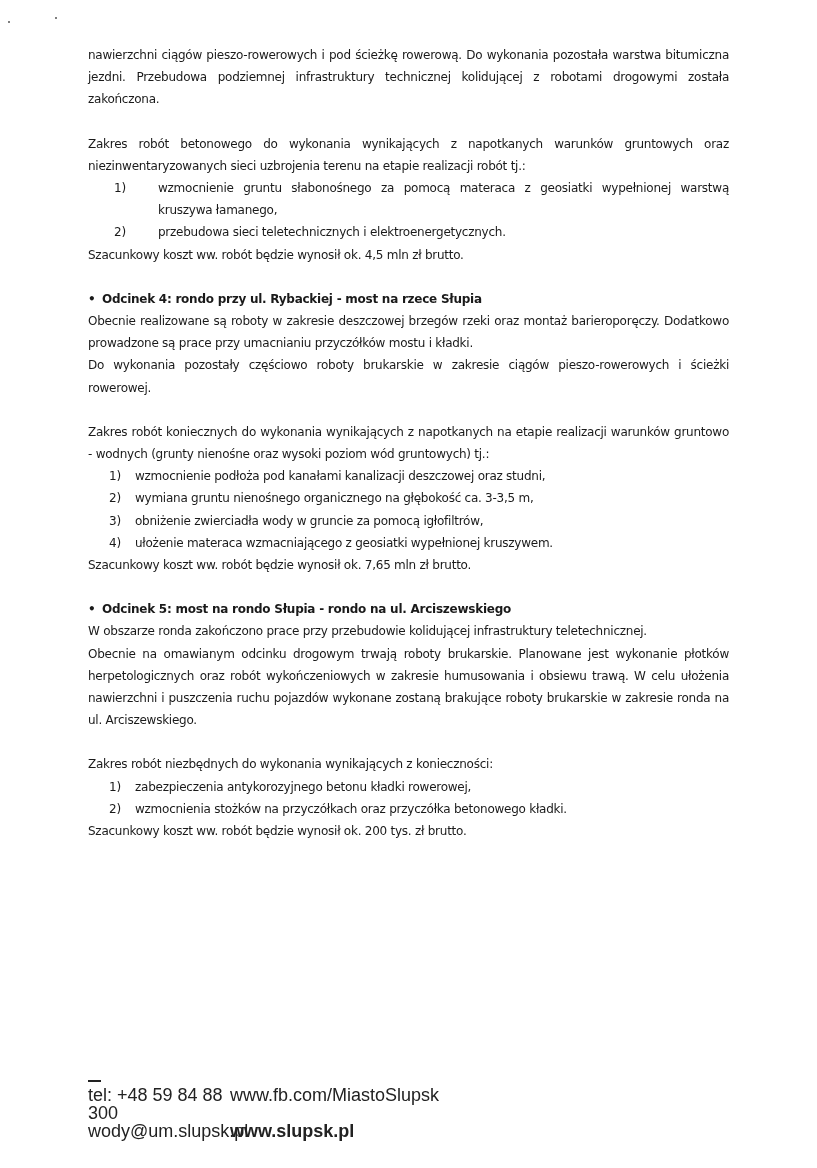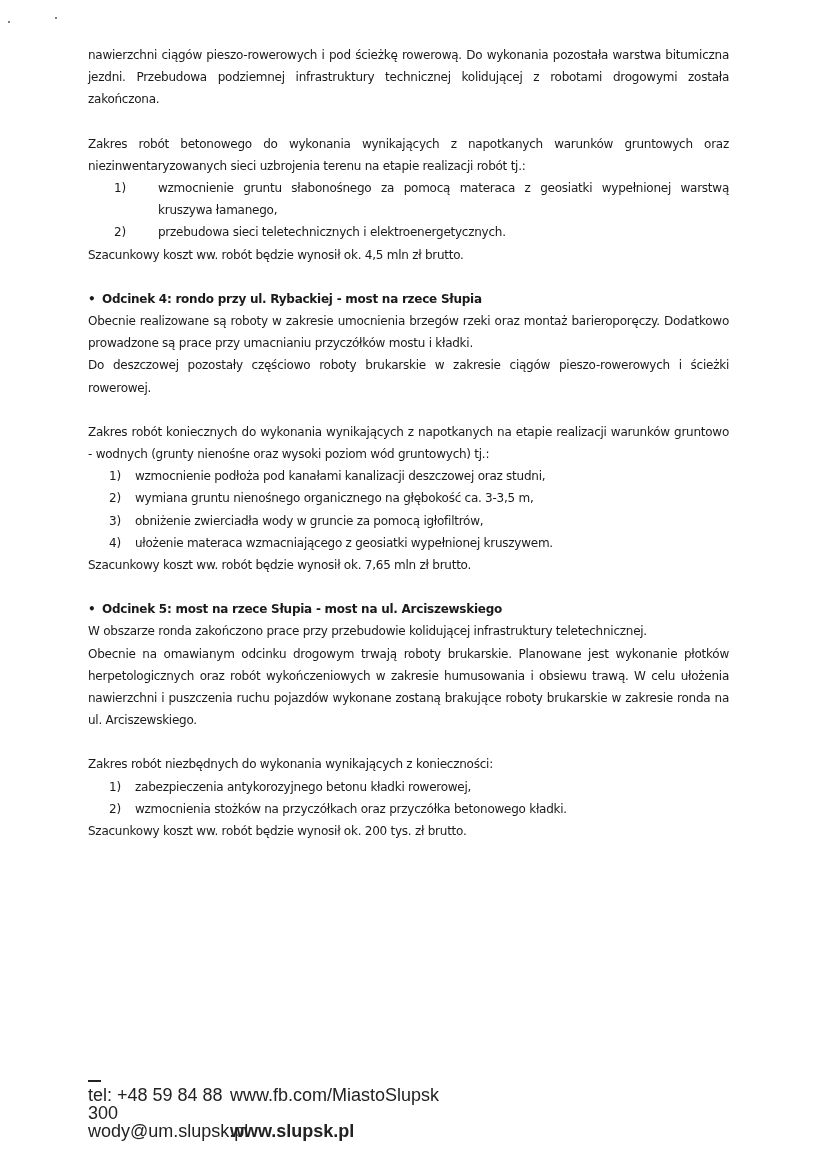--- a/index.html
+++ b/index.html
@@ -57,22 +57,22 @@
       </li>
     </ol>
     <p class="p">Szacunkowy koszt ww. robót będzie wynosił ok. 4,5 mln zł brutto.</p>
   </section>
   <div class="gap"></div>
 
   <section>
     <p class="head">
       <span class="bullet">•</span><span>Odcinek 4: rondo przy ul.  Rybackiej - most na rzece Słupia</span>
     </p>
-    <p class="p">Obecnie realizowane są roboty w zakresie umocnienia brzegów rzeki oraz montaż barieroporęczy. Dodatkowo prowadzone są prace przy umacnianiu przyczółków mostu i kładki.</p>
-    <p class="p">Do deszczowej pozostały częściowo roboty brukarskie w zakresie ciągów pieszo-rowerowych i ścieżki rowerowej.</p>
+    <p class="p">Obecnie realizowane są roboty w zakresie deszczowej brzegów rzeki oraz montaż barieroporęczy. Dodatkowo prowadzone są prace przy umacnianiu przyczółków mostu i kładki.</p>
+    <p class="p">Do wykonania pozostały częściowo roboty brukarskie w zakresie ciągów pieszo-rowerowych i ścieżki rowerowej.</p>
     <div class="gap"></div>
     <p class="p">Zakres robót koniecznych do wykonania wynikających z napotkanych na etapie realizacji warunków gruntowo - wodnych (grunty nienośne oraz wysoki poziom wód gruntowych) tj.:</p>
     <ol class="list-b">
       <li class="li">
         <span class="num">1)</span>
         <span class="txt">wzmocnienie podłoża pod kanałami kanalizacji deszczowej oraz studni,</span>
       </li>
       <li class="li">
         <span class="num">2)</span>
         <span class="txt">wymiana gruntu nienośnego organicznego na głębokość ca. 3-3,5 m,</span>
@@ -85,21 +85,21 @@
         <span class="num">4)</span>
         <span class="txt">ułożenie materaca wzmacniającego z geosiatki wypełnionej kruszywem.</span>
       </li>
     </ol>
     <p class="p">Szacunkowy koszt ww. robót będzie wynosił ok. 7,65 mln zł brutto.</p>
   </section>
   <div class="gap"></div>
 
   <section>
     <p class="head">
-      <span class="bullet">•</span><span>Odcinek 5: most na rzece Słupia - most na ul. Arciszewskiego</span>
+      <span class="bullet">•</span><span>Odcinek 5: most na rondo Słupia - rondo na ul. Arciszewskiego</span>
     </p>
     <p class="p">W obszarze ronda zakończono prace przy przebudowie kolidującej infrastruktury teletechnicznej.</p>
     <p class="p">Obecnie na omawianym odcinku drogowym trwają roboty brukarskie. Planowane jest wykonanie płotków herpetologicznych oraz robót wykończeniowych w zakresie humusowania i obsiewu trawą. W celu ułożenia nawierzchni i puszczenia ruchu pojazdów wykonane zostaną brakujące roboty brukarskie w zakresie ronda na ul. Arciszewskiego.</p>
     <div class="gap"></div>
     <p class="p">Zakres robót niezbędnych do wykonania wynikających z konieczności:</p>
     <ol class="list-b">
       <li class="li">
         <span class="num">1)</span>
         <span class="txt">zabezpieczenia antykorozyjnego betonu kładki rowerowej,</span>
       </li>

